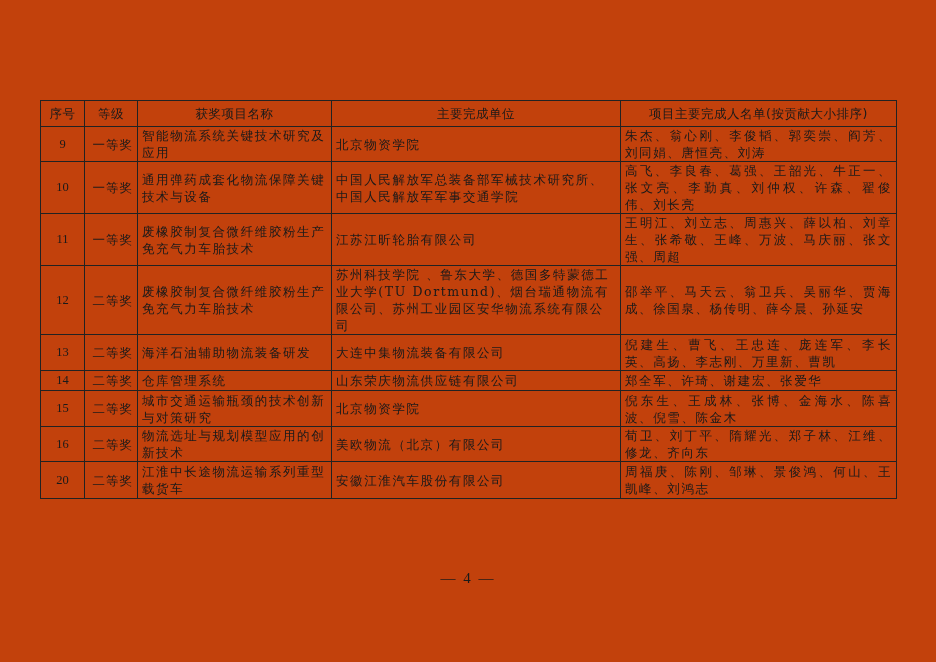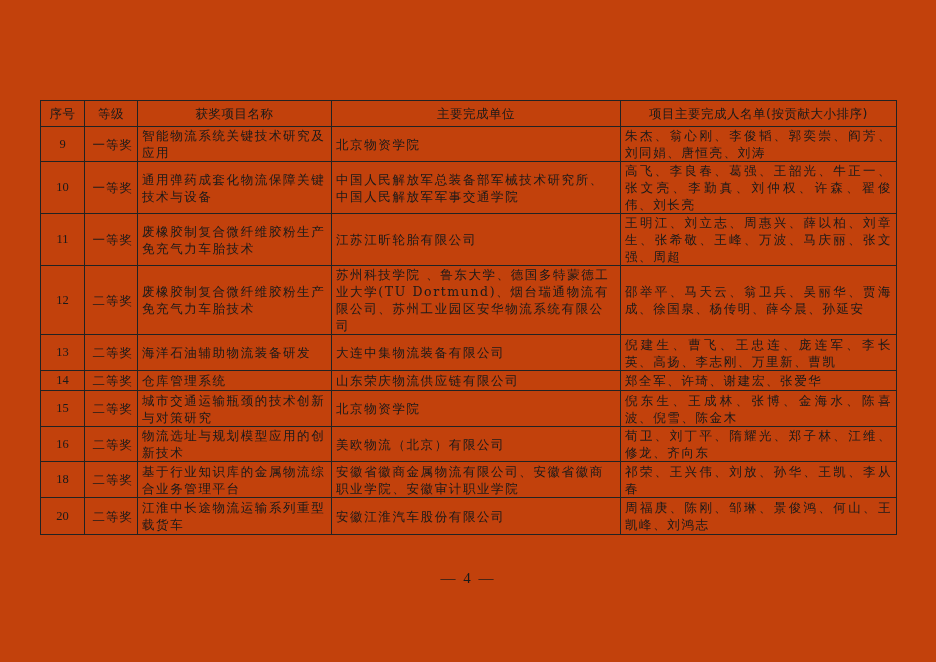--- a/index.html
+++ b/index.html
@@ -92,27 +92,20 @@
     <td class="unit">北京物资学院</td>
     <td class="people">倪东生、王成林、张博、金海水、陈喜波、倪雪、陈金木</td>
   </tr>
         <tr style="height: 35px;">
     <td class="no">16</td>
     <td class="grade">二等奖</td>
     <td class="proj">物流选址与规划模型应用的创新技术</td>
     <td class="unit">美欧物流（北京）有限公司</td>
     <td class="people">荀卫、刘丁平、隋耀光、郑子林、江维、修龙、齐向东</td>
   </tr>
-        <tr style="height: 36px;">
-    <td class="no">18</td>
-    <td class="grade">二等奖</td>
-    <td class="proj">基于行业知识库的金属物流综合业务管理平台</td>
-    <td class="unit">安徽省徽商金属物流有限公司、安徽省徽商职业学院、安徽审计职业学院</td>
-    <td class="people">祁荣、王兴伟、刘放、孙华、王凯、李从春</td>
-  </tr>
         <tr style="height: 37px;">
     <td class="no">20</td>
     <td class="grade">二等奖</td>
     <td class="proj">江淮中长途物流运输系列重型载货车</td>
     <td class="unit">安徽江淮汽车股份有限公司</td>
     <td class="people">周福庚、陈刚、邹琳、景俊鸿、何山、王凯峰、刘鸿志</td>
   </tr>
       </tbody>
   </table>
 

